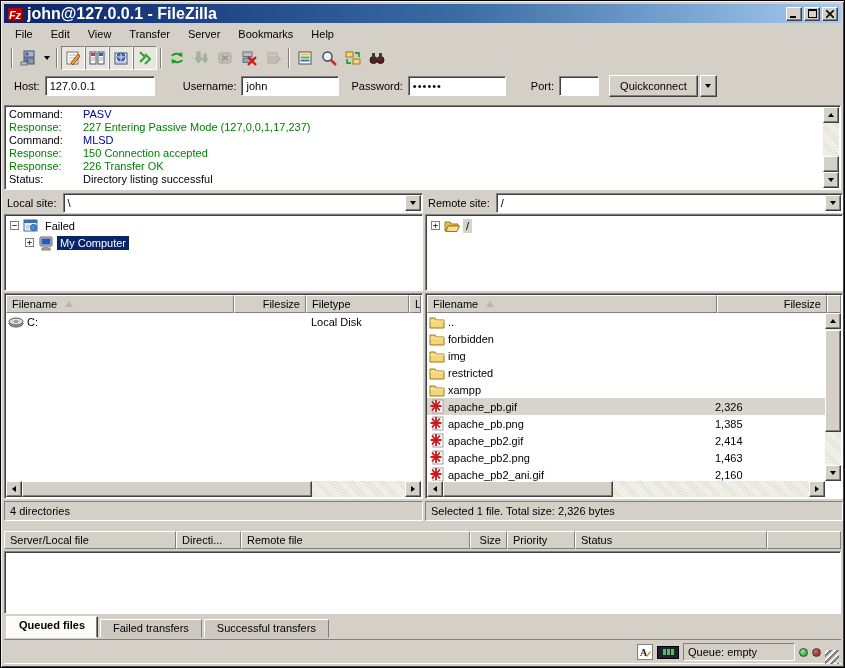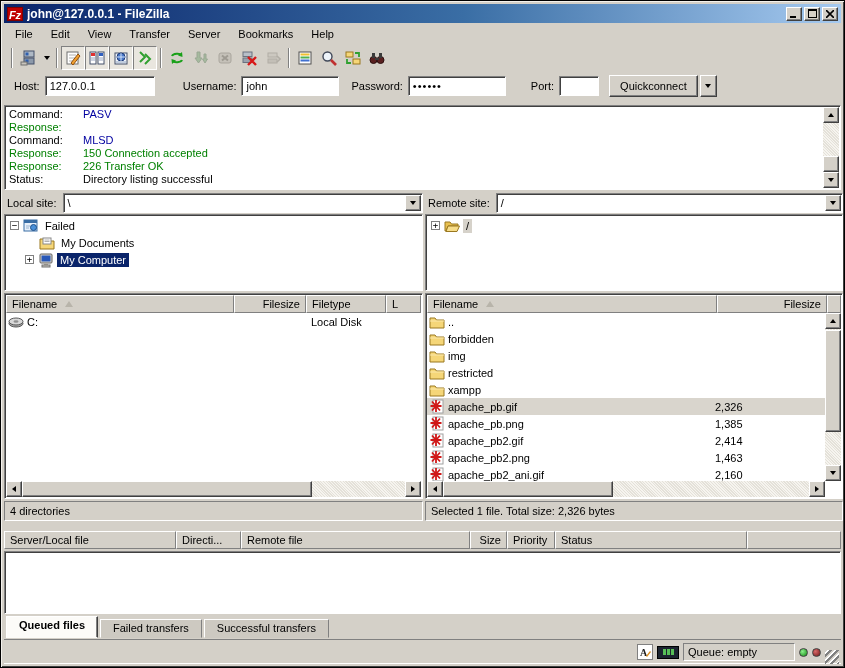--- a/index.html
+++ b/index.html
@@ -12,21 +12,21 @@
   .raised { border:1px solid; border-color:#fff #404040 #404040 #fff;
             box-shadow: inset -1px -1px 0 #808080; background:#d4d0c8; }
 
   
   .titlebar { position:absolute; top:3px; left:3px; right:3px; height:19px;
     background:linear-gradient(90deg,#0a246a,#3a6ea5 55%,#a6caf0);
     display:flex; align-items:center; padding:0 3px; }
   .fz-icon { width:16px; height:14px; background:#c00000; color:#fff; font-weight:bold;
     font-style:italic; font-size:11px; line-height:14px; text-align:center; flex:none;
     border:1px solid #800000; }
-  .title-text { color:#fff; font-weight:bold; font-size:12px; margin-left:4px; flex:1;
+  .title-text { color:#fff; font-weight:bold; font-size:16px; margin-left:4px; flex:1;
     white-space:nowrap; overflow:hidden; }
   .tb-btns { display:flex; gap:2px; }
   .wbtn { width:16px; height:14px; display:flex; align-items:center; justify-content:center; }
   .wbtn svg { display:block; }
 
   
   .menubar { position:absolute; top:23px; left:3px; right:3px; height:20px;
     display:flex; align-items:center; padding-left:2px; }
   .menu-item { padding:3px 9px; cursor:default; }
 
@@ -358,20 +358,21 @@
   </div>
 
   <div class="log">
     <div class="log-inner">
       <div class="log-line lc-command">
           <span class="log-label" style="color:#000">Command:</span>
           <span>PASV</span>
         </div>
       <div class="log-line lc-response">
           <span class="log-label">Response:</span>
+          <span>227 Entering Passive Mode (127,0,0,1,17,237)</span>
         </div>
       <div class="log-line lc-command">
           <span class="log-label" style="color:#000">Command:</span>
           <span>MLSD</span>
         </div>
       <div class="log-line lc-response">
           <span class="log-label">Response:</span>
           <span>150 Connection accepted</span>
         </div>
       <div class="log-line lc-response">
@@ -411,30 +412,20 @@
         <span class="ticon">
           <svg width="16" height="16">
               <rect x="1" y="2" width="13" height="11" fill="#e8f0fa" stroke="#3a6ea5"></rect>
               <rect x="1" y="2" width="13" height="3" fill="#3a6ea5"></rect>
               <circle cx="10.5" cy="9.5" r="3" fill="#4a90d8" stroke="#1c4f8a"></circle>
               <path d="M3 8h4M3 10h3" stroke="#9ab4d0"></path>
             </svg>
         </span>
         <span class="tree-label">Failed</span>
       </div>
-      <div class="tree-row" style="padding-left:34px">
-        <span class="ticon">
-          <svg width="16" height="16">
-              <path d="M1 4 h5 l1.5 2 H15 v8 H1 Z" fill="#f5d678" stroke="#9a7820"></path>
-              <rect x="4" y="3" width="8" height="6" fill="#fff" stroke="#888"></rect>
-              <path d="M5.5 5h5M5.5 6.5h5" stroke="#b0b0b0"></path>
-            </svg>
-        </span>
-        <span class="tree-label">My Documents</span>
-      </div>
       <div class="tree-row" style="padding-left:20px">
         <span class="expander">+</span>
         <span class="ticon">
           <svg width="16" height="16">
               <rect x="2" y="2" width="12" height="9" rx="1" fill="#d8d4cc" stroke="#606060"></rect>
               <rect x="3.5" y="3.5" width="9" height="6" fill="#2858b8"></rect>
               <rect x="6" y="11" width="4" height="2" fill="#b0aca4"></rect>
               <rect x="4" y="13" width="8" height="2" fill="#c8c4bc" stroke="#707070"></rect>
             </svg>
         </span>
@@ -444,21 +435,21 @@
 
     <div class="listbox">
       <div class="lheader">
         <div class="hcell" style="width:228px">
           <span>Filename</span>
           <span class="sort-asc"></span>
         </div>
         <div class="hcell right" style="width:72px">
             <span>Filesize</span>
           </div>
-        <div class="hcell" style="width:80px">
+        <div class="hcell" style="width:103px">
             <span>Filetype</span>
           </div>
         <div class="hcell" style="flex:1">
             <span>L</span>
           </div>
       </div>
       <div class="rows" style="right:1px">
         <div class="file-row">
           <span class="fr-icon">
             <svg width="16" height="16">
@@ -654,21 +645,21 @@
       </div>
     <div class="hcell" style="width:65px">
         <span>Directi...</span>
       </div>
     <div class="hcell" style="width:229px">
         <span>Remote file</span>
       </div>
     <div class="hcell right" style="width:37px">
         <span>Size</span>
       </div>
-    <div class="hcell" style="width:48px">
+    <div class="hcell" style="width:68px">
         <span>Priority</span>
       </div>
     <div class="hcell" style="width:192px">
         <span>Status</span>
       </div>
     <div class="hcell" style="flex:1"></div>
   </div>
   <div class="queue-body"></div>
 
   <div class="tabs">

